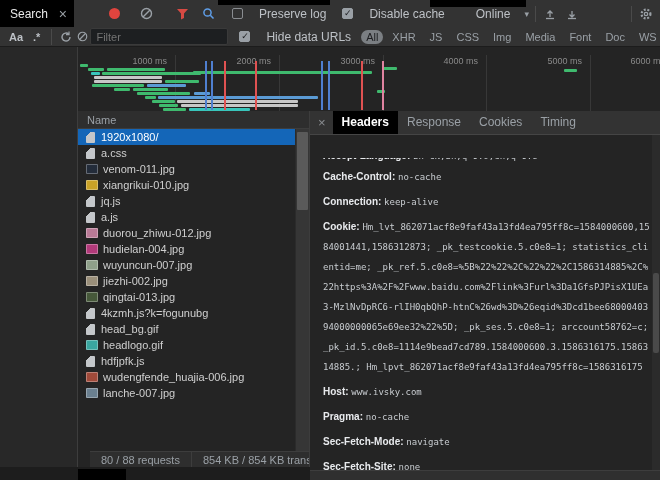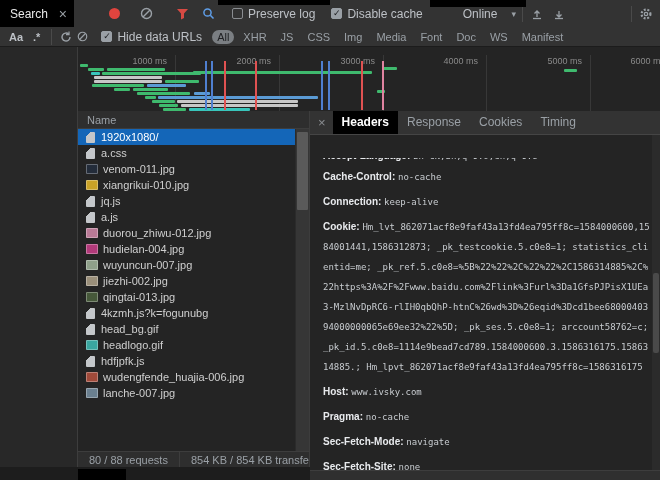--- a/index.html
+++ b/index.html
@@ -10,21 +10,21 @@
   .row1{position:absolute;left:0;top:0;width:660px;height:27px;background:#333;display:flex;align-items:center;box-sizing:border-box;}
   .search-tab{width:74px;height:27px;background:#000;color:#e8e8e8;font-size:12px;display:flex;align-items:center;justify-content:space-between;padding:0 7px 0 10px;box-sizing:border-box;}
   .xclose{color:#9aa0a6;font-size:14px;line-height:1;cursor:default;}
   .tbtn{width:16px;height:16px;display:flex;align-items:center;justify-content:center;flex:none;}
   .dot{width:11px;height:11px;border-radius:50%;background:var(--record-red);}
   .cbgroup{display:flex;align-items:center;flex:none;}
   .cb{width:11px;height:11px;border:1px solid #8a8d91;border-radius:2px;display:inline-flex;align-items:center;justify-content:center;background:transparent;box-sizing:border-box;flex:none;}
   .cb .tickmark{display:none;font-size:9px;color:#202124;line-height:1;}
   .cb.checked{background:#9aa0a6;border-color:#9aa0a6;}
   .cb.checked .tickmark{display:block;}
-  .cblabel{margin-left:5px;font-size:12px;color:#bdc1c6;}
+  .cblabel{margin-left:16px;font-size:12px;color:#bdc1c6;}
   .throttle{display:flex;align-items:center;font-size:12px;color:#bdc1c6;flex:none;}
   .caret{margin-left:14px;font-size:9px;color:#9aa0a6;}
   .vdiv{width:1px;height:16px;background:#4a4a4a;margin:0 6px;flex:none;}
   .spacer{flex:1;}
   
   .row2{position:absolute;left:0;top:27px;width:660px;height:20px;background:#333;border-bottom:1px solid #1c1c1c;display:flex;align-items:center;box-sizing:border-box;font-size:12px;}
   .ttext{color:#bdc1c6;font-size:11px;font-weight:bold;flex:none;padding:0 5px;}
   .filter-input{width:126px;height:15px;background:#1d1f21;border:1px solid #3a3a3a;border-radius:2px;color:#ddd;font-size:11px;padding:0 5px;outline:none;font-family:"Liberation Sans",sans-serif;flex:none;}
   .filter-input::placeholder{color:#737373;}
   .pills{display:flex;align-items:center;margin-left:8px;}
@@ -44,21 +44,21 @@
   
   .listpanel{position:absolute;left:78px;top:111px;width:232px;height:356px;background:#242424;border-right:1px solid #3d3d3d;box-sizing:border-box;overflow:hidden;}
   .listheader{height:18px;background:#2e2e2e;border-bottom:1px solid #3d3d3d;font-size:11px;color:#9aa0a6;display:flex;align-items:center;padding-left:9px;box-sizing:border-box;}
   .rows{position:absolute;left:0;top:18px;right:14px;bottom:16px;overflow:hidden;}
   .req-row{height:16px;display:flex;align-items:center;padding-left:8px;font-size:11px;color:#cfcfcf;white-space:nowrap;box-sizing:border-box;}
   .req-row.selected{background:var(--sel-blue);color:#fff;}
   .doc-icon{width:9px;height:11px;flex:none;margin-right:6px;border-radius:1px;background:linear-gradient(135deg,transparent 3px,#c4c7ca 0);}
   .img-icon{width:12px;height:10px;flex:none;margin-right:5px;border-radius:1px;box-shadow:inset 0 0 0 1px rgba(255,255,255,.3);}
   .list-scrollbar{position:absolute;right:0;top:18px;bottom:16px;width:14px;background:#363636;border-left:1px solid #2b2b2b;box-sizing:border-box;}
   .list-scrollbar .thumb{position:absolute;left:1px;right:1px;top:3px;height:78px;background:#5a5a5a;border-radius:1px;}
-  .statusbar{position:absolute;left:0;bottom:0;width:100%;height:16px;background:#2e2e2e;border-top:1px solid #3d3d3d;display:flex;align-items:center;font-size:11px;color:#9aa0a6;box-sizing:border-box;}
+  .statusbar{position:absolute;left:12px;bottom:0;width:100%;height:16px;background:#2e2e2e;border-top:1px solid #3d3d3d;display:flex;align-items:center;font-size:11px;color:#9aa0a6;box-sizing:border-box;}
   .sseg{padding:0 11px;height:100%;display:flex;align-items:center;border-right:1px solid #3d3d3d;white-space:nowrap;}
   
   .bottomstrip{position:absolute;left:0;top:467px;width:310px;height:13px;background:#1d1d1d;}
   .blackblock{position:absolute;left:78px;top:2px;width:48px;height:11px;background:#000;}
   
   .details{position:absolute;left:310px;top:111px;width:350px;height:369px;background:#242424;box-sizing:border-box;}
   .dtabs{height:24px;background:#333;border-bottom:1px solid #454545;display:flex;align-items:center;box-sizing:border-box;}
   .dclose{color:#8a8d91;font-size:13px;padding:0 7px 0 8px;}
   .dtab{font-size:12px;color:#9aa0a6;padding:0 9px;height:23px;line-height:23px;white-space:nowrap;}
   .dtab.active{background:#000;color:#fff;font-weight:bold;}
@@ -106,21 +106,21 @@
     <label class="cbgroup" style="margin-left:16px">
       <span class="cb"></span>
       <span class="cblabel">Preserve log</span>
     </label>
     <label class="cbgroup" style="margin-left:16px">
       <span class="cb checked">
           <span class="tickmark">✓</span>
         </span>
       <span class="cblabel">Disable cache</span>
     </label>
-    <span class="throttle" style="margin-left:40px">
+    <span class="throttle" style="margin-left:31px">
       <span>Online</span>
       <span class="caret">▾</span>
     </span>
     <span class="vdiv"></span>
     <span class="tbtn">
       <svg width="12" height="12" viewBox="0 0 12 12">
           <path d="M6 9V3M3.5 5.5L6 3l2.5 2.5" fill="none" stroke="#9aa0a6" stroke-width="1.3"></path>
           <line x1="2" y1="10.5" x2="10" y2="10.5" stroke="#9aa0a6" stroke-width="1.3"></line>
         </svg>
     </span>
@@ -149,20 +149,21 @@
           <path d="M10 6a4 4 0 1 1-1.2-2.8" fill="none" stroke="#9aa0a6" stroke-width="1.4"></path>
           <path d="M9 0.6v3h-3" fill="none" stroke="#9aa0a6" stroke-width="1.2"></path>
         </svg>
     </span>
     <span class="tbtn">
       <svg width="11" height="11" viewBox="0 0 13 13">
           <circle cx="6.5" cy="6.5" r="5" fill="none" stroke="#9aa0a6" stroke-width="1.4"></circle>
           <line x1="3" y1="10" x2="10" y2="3" stroke="#9aa0a6" stroke-width="1.4"></line>
         </svg>
     </span>
+    <input class="filter-input" placeholder="Filter" style="">
     <label class="cbgroup" style="margin-left:11px">
       <span class="cb checked">
           <span class="tickmark">✓</span>
         </span>
       <span class="cblabel">Hide data URLs</span>
     </label>
     <span class="pills">
         <span class="pill active">All</span>
         <span class="pill">XHR</span>
         <span class="pill">JS</span>

